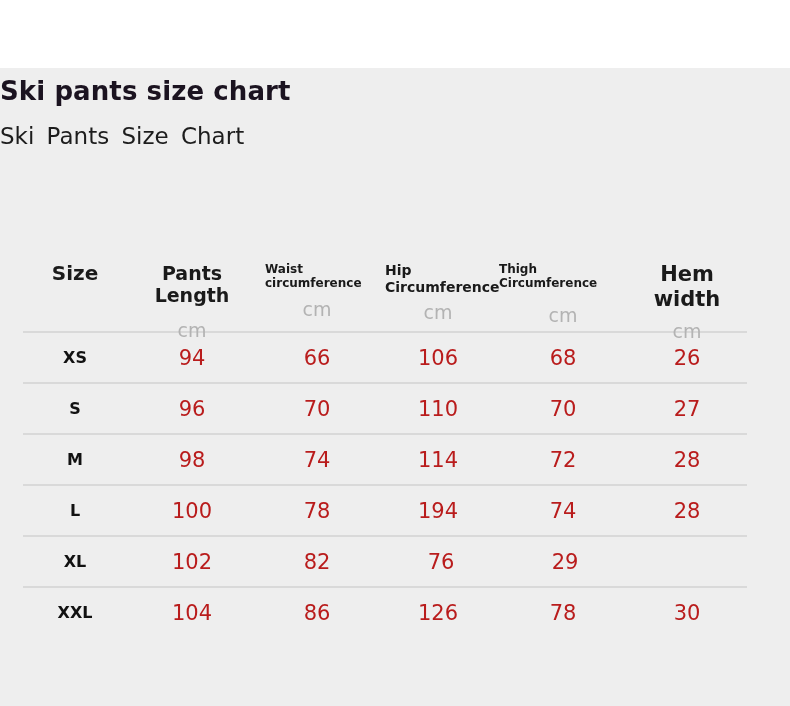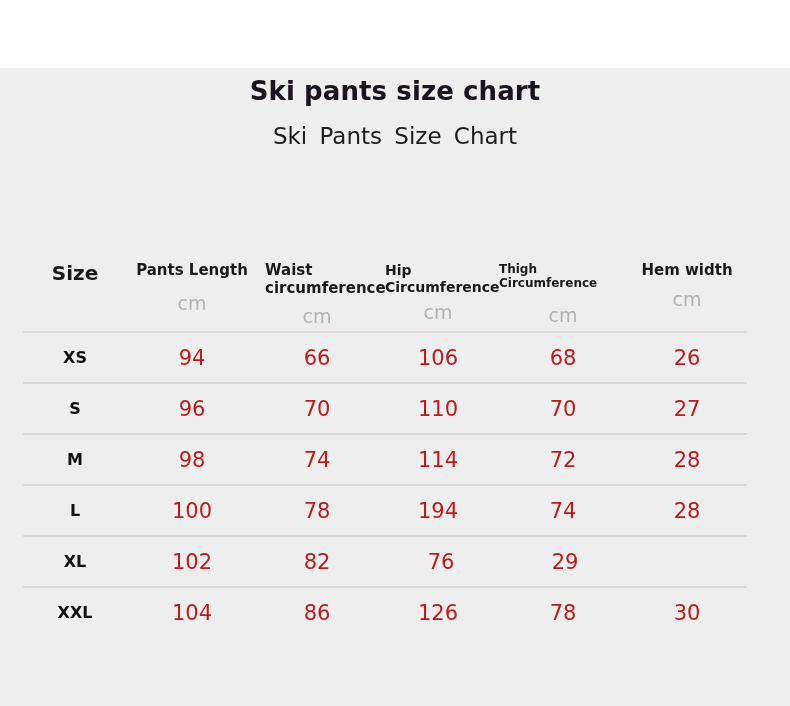--- a/index.html
+++ b/index.html
@@ -30,21 +30,20 @@
     height: 638px;
     background: #eeeeee;
   }
 
   
   .title-block {
     position: absolute;
     left: 0;
     top: 75px;
     width: 790px;
-    text-align: center;
   }
   .title-main {
     font-family: "DejaVu Sans", sans-serif;
     font-size: 26px;
     font-weight: 700;
     color: #1b1320;
     letter-spacing: 0.1px;
     line-height: 32px;
   }
   .title-sub {
@@ -106,25 +105,25 @@
   .head-unit {
     font-family: "DejaVu Sans", sans-serif;
     font-weight: 400;
     font-size: 19px;
     color: #b3b3b3;
     line-height: 1;
   }
 
   
   .h-size   { font-size: 20px; text-align: center; }
-  .h-pants  { font-size: 15px; text-align: center; }
-  .h-waist  { font-size: 15px; text-align: left; padding-left: 8px; }
+  .h-pants  { font-size: 19px; text-align: center; }
+  .h-waist  { font-size: 12px; text-align: left; padding-left: 8px; }
   .h-hip    { font-size: 14px; text-align: left; padding-left: 8px; }
   .h-thigh  { font-size: 12px; }
-  .h-hem    { font-size: 15px; text-align: center; }
+  .h-hem    { font-size: 21px; text-align: center; }
 
   .u-pants { text-align: center; margin-top: 14px; }
   .u-waist { text-align: center; margin-top: 10px; }
   .u-hip   { text-align: center; margin-top: 8px; }
   .u-thigh { text-align: center; margin-top: 16px; }
   .u-hem   { text-align: center; margin-top: 10px; }
 
   
   .data-row {
     height: 51px;

